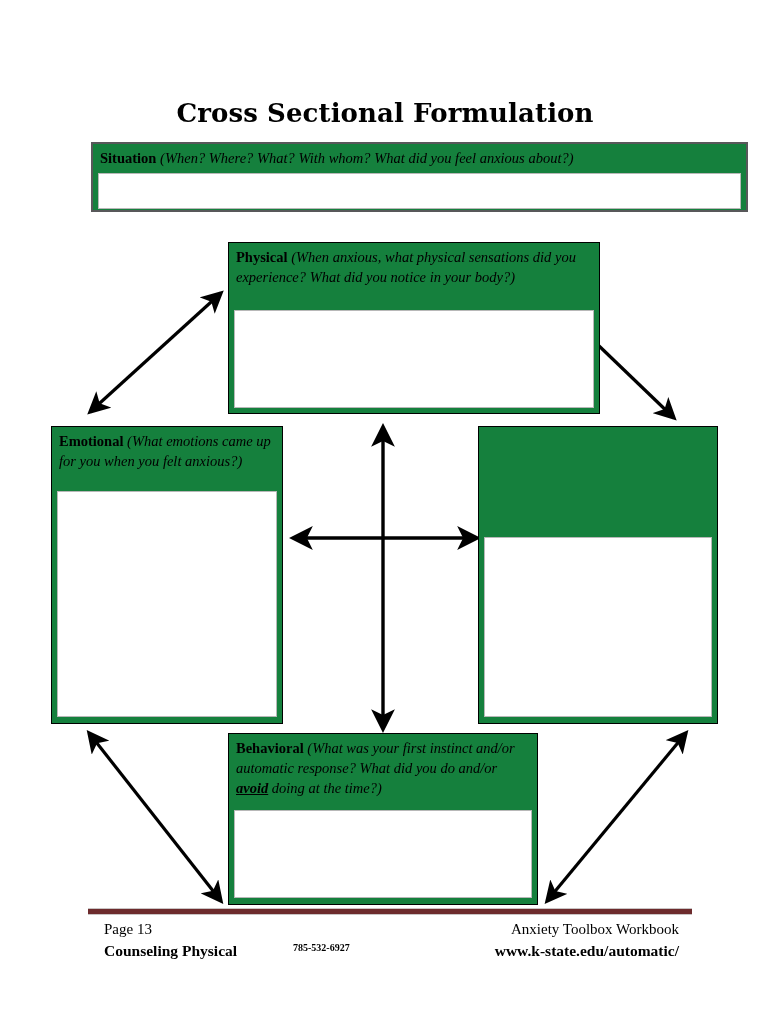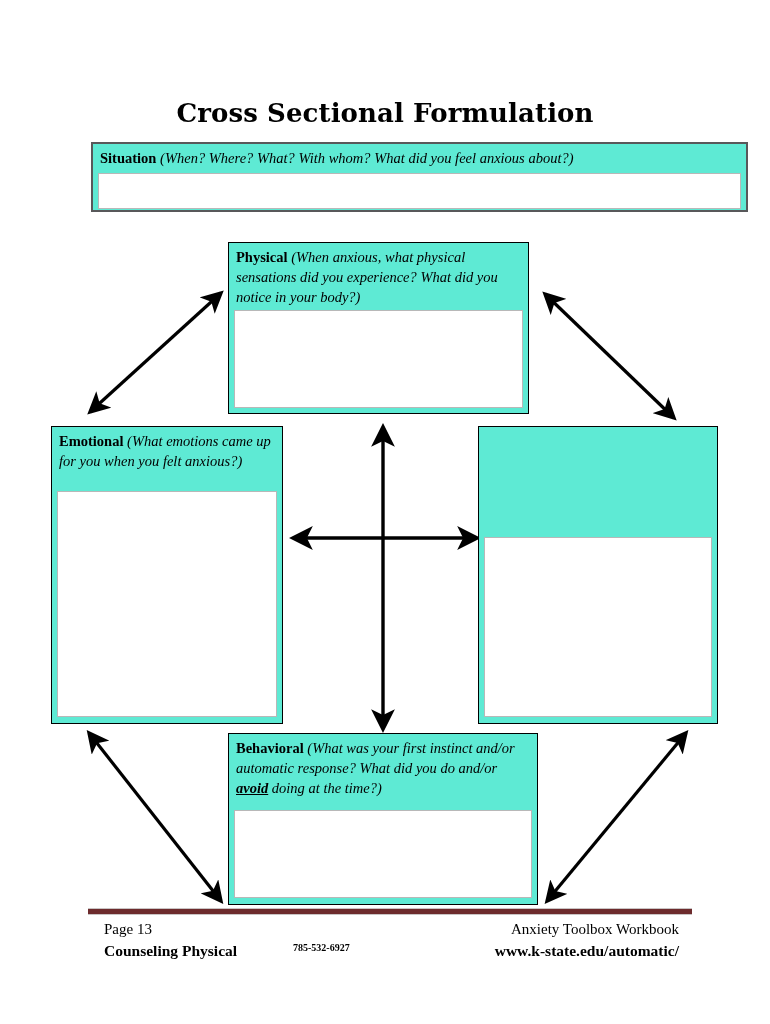--- a/index.html
+++ b/index.html
@@ -31,21 +31,21 @@
     font-weight: bold;
     font-size: 26px;
     letter-spacing: 0.1px;
     color: #000;
   }
 
   
   .fbox {
     position: absolute;
     box-sizing: border-box;
-    background: #5eead4;
+    background: #15803d;
     border: 1px solid #000000;
     z-index: 5;
   }
   .fbox.thick {
     border: 2px solid #58585a;
   }
   .fbox .prompt {
     font-family: "Liberation Serif", "DejaVu Serif", serif;
     font-style: italic;
     font-size: 14.5px;
@@ -72,21 +72,21 @@
     box-sizing: border-box;
   }
 
   
   #box-situation {
     left: 91px;  top: 142px;  width: 657px; height: 70px;
   }
   #box-situation .writearea { top: 29px; height: 36px; }
 
   #box-physical {
-    left: 228px; top: 242px; width: 301px; height: 172px;
+    left: 228px; top: 242px; width: 372px; height: 172px;
   }
   #box-physical .writearea { top: 67px; bottom: 5px; }
 
   #box-emotional {
     left: 51px;  top: 426px; width: 232px; height: 298px;
   }
   #box-emotional .writearea { top: 64px; bottom: 6px; }
 
   #box-cognitive {
     left: 478px; top: 426px; width: 240px; height: 298px;

